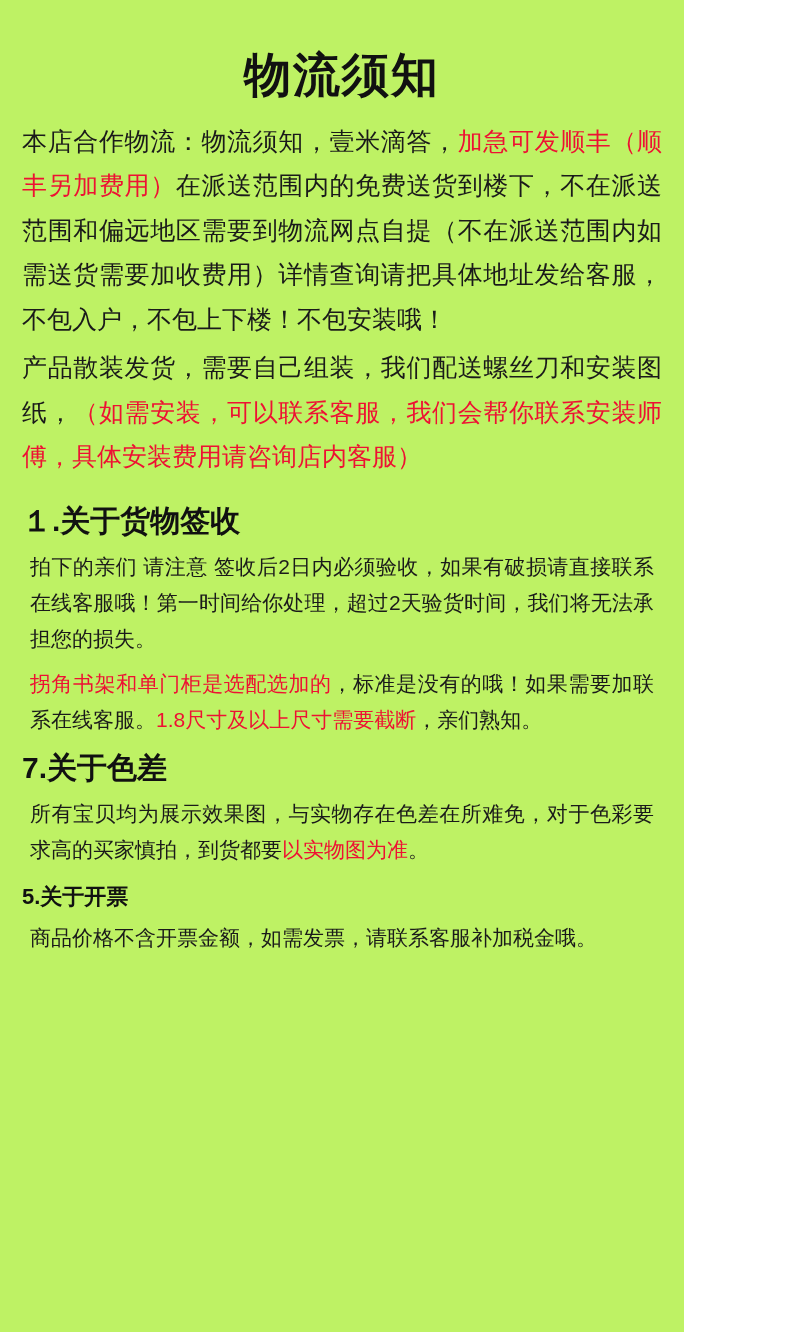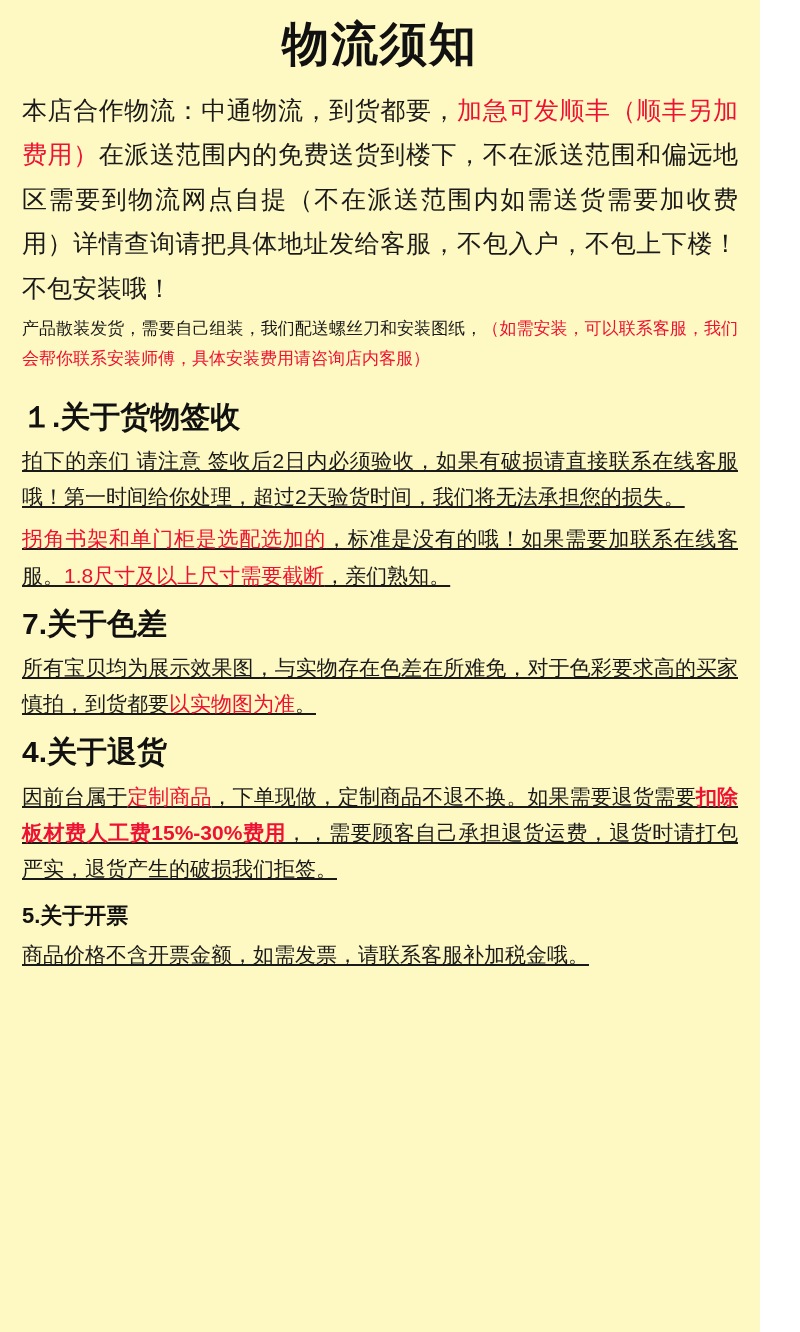--- a/index.html
+++ b/index.html
@@ -7,25 +7,25 @@
     padding: 0;
     background: #ffffff;
   }
   body {
     width: 800px;
     min-height: 1332px;
     font-family: "Liberation Sans", "DejaVu Sans", sans-serif;
     color: #1a1a1a;
   }
   .page {
-    width: 760px;
+    width: 684px;
     min-height: 1332px;
     box-sizing: border-box;
-    padding: 10px 22px 20px 22px;
-    background: #fef9c3;
+    padding: 41px 22px 20px 22px;
+    background: #bef264;
   }
   .doc-title {
     text-align: center;
     font-size: 47px;
     font-weight: bold;
     letter-spacing: 2px;
     color: #111111;
     margin: 8px 0 18px 0;
     line-height: 1.1;
   }
@@ -33,21 +33,21 @@
     font-size: 25px;
     line-height: 1.78;
     color: #1a1a1a;
     margin: 0 0 4px 0;
     text-align: justify;
   }
   .intro .red {
     color: #ee1133;
   }
   .intro-2 {
-    font-size: 17px;
+    font-size: 25px;
     line-height: 1.78;
     color: #1a1a1a;
     margin: 0 0 22px 0;
     text-align: justify;
   }
   .intro-2 .red {
     color: #ee1133;
   }
   .section {
     margin-bottom: 6px;
@@ -57,63 +57,58 @@
     font-weight: bold;
     color: #111111;
     margin: 10px 0 6px 0;
     line-height: 1.35;
   }
   .sec-body {
     font-size: 21px;
     line-height: 1.72;
     color: #1a1a1a;
     text-align: justify;
-    margin: 0;
-    text-decoration: underline;
+    margin: 8px;
   }
   .sec-body .red {
     color: #ee1133;
   }
   .sec-body .redbold {
     color: #ee1133;
     font-weight: bold;
   }
   .small-head {
     font-size: 22px;
     margin-top: 14px;
   }
 </style>
 </head>
 <body>
 
 <div class="page">
 
   <div class="doc-title">物流须知</div>
 
-  <p class="intro"><span>本店合作物流：中通物流，到货都要，</span><span class="red">加急可发顺丰（顺丰另加费用）</span><span>在派送范围内的免费送货到楼下，不在派送范围和偏远地区需要到物流网点自提（不在派送范围内如需送货需要加收费用）详情查询请把具体地址发给客服，不包入户，不包上下楼！不包安装哦！</span></p>
+  <p class="intro"><span>本店合作物流：物流须知，壹米滴答，</span><span class="red">加急可发顺丰（顺丰另加费用）</span><span>在派送范围内的免费送货到楼下，不在派送范围和偏远地区需要到物流网点自提（不在派送范围内如需送货需要加收费用）详情查询请把具体地址发给客服，不包入户，不包上下楼！不包安装哦！</span></p>
 
   <p class="intro-2"><span> 产品散装发货，需要自己组装，我们配送螺丝刀和安装图纸，</span><span class="red">（如需安装，可以联系客服，我们会帮你联系安装师傅，具体安装费用请咨询店内客服）</span></p>
 
   <div class="section">
     <div class="sec-head">１.关于货物签收</div>
     <p class="sec-body"><span>拍下的亲们 请注意 签收后2日内必须验收，如果有破损请直接联系在线客服哦！第一时间给你处理，超过2天验货时间，我们将无法承担您的损失。</span></p>
   </div>
 
   <div class="section">
     <p class="sec-body"><span class="red">拐角书架和单门柜是选配选加的</span><span>，标准是没有的哦！如果需要加联系在线客服。</span><span class="red">1.8尺寸及以上尺寸需要截断</span><span>，亲们熟知。</span></p>
   </div>
 
   <div class="section">
     <div class="sec-head">7.关于色差</div>
     <p class="sec-body"><span>所有宝贝均为展示效果图，与实物存在色差在所难免，对于色彩要求高的买家慎拍，到货都要</span><span class="red">以实物图为准</span><span>。</span></p>
   </div>
 
-  <div class="section">
-    <div class="sec-head">4.关于退货</div>
-    <p class="sec-body"><span>因前台属于</span><span class="red">定制商品</span><span>，下单现做，定制商品不退不换。如果需要退货需要</span><span class="redbold">扣除板材费人工费15%-30%费用</span><span>，，需要顾客自己承担退货运费，退货时请打包严实，退货产生的破损我们拒签。</span></p>
-  </div>
 
   <div class="section">
     <div class="sec-head small-head">5.关于开票</div>
     <p class="sec-body"><span>商品价格不含开票金额，如需发票，请联系客服补加税金哦。</span></p>
   </div>
 
 </div>
 
 </body></html>

